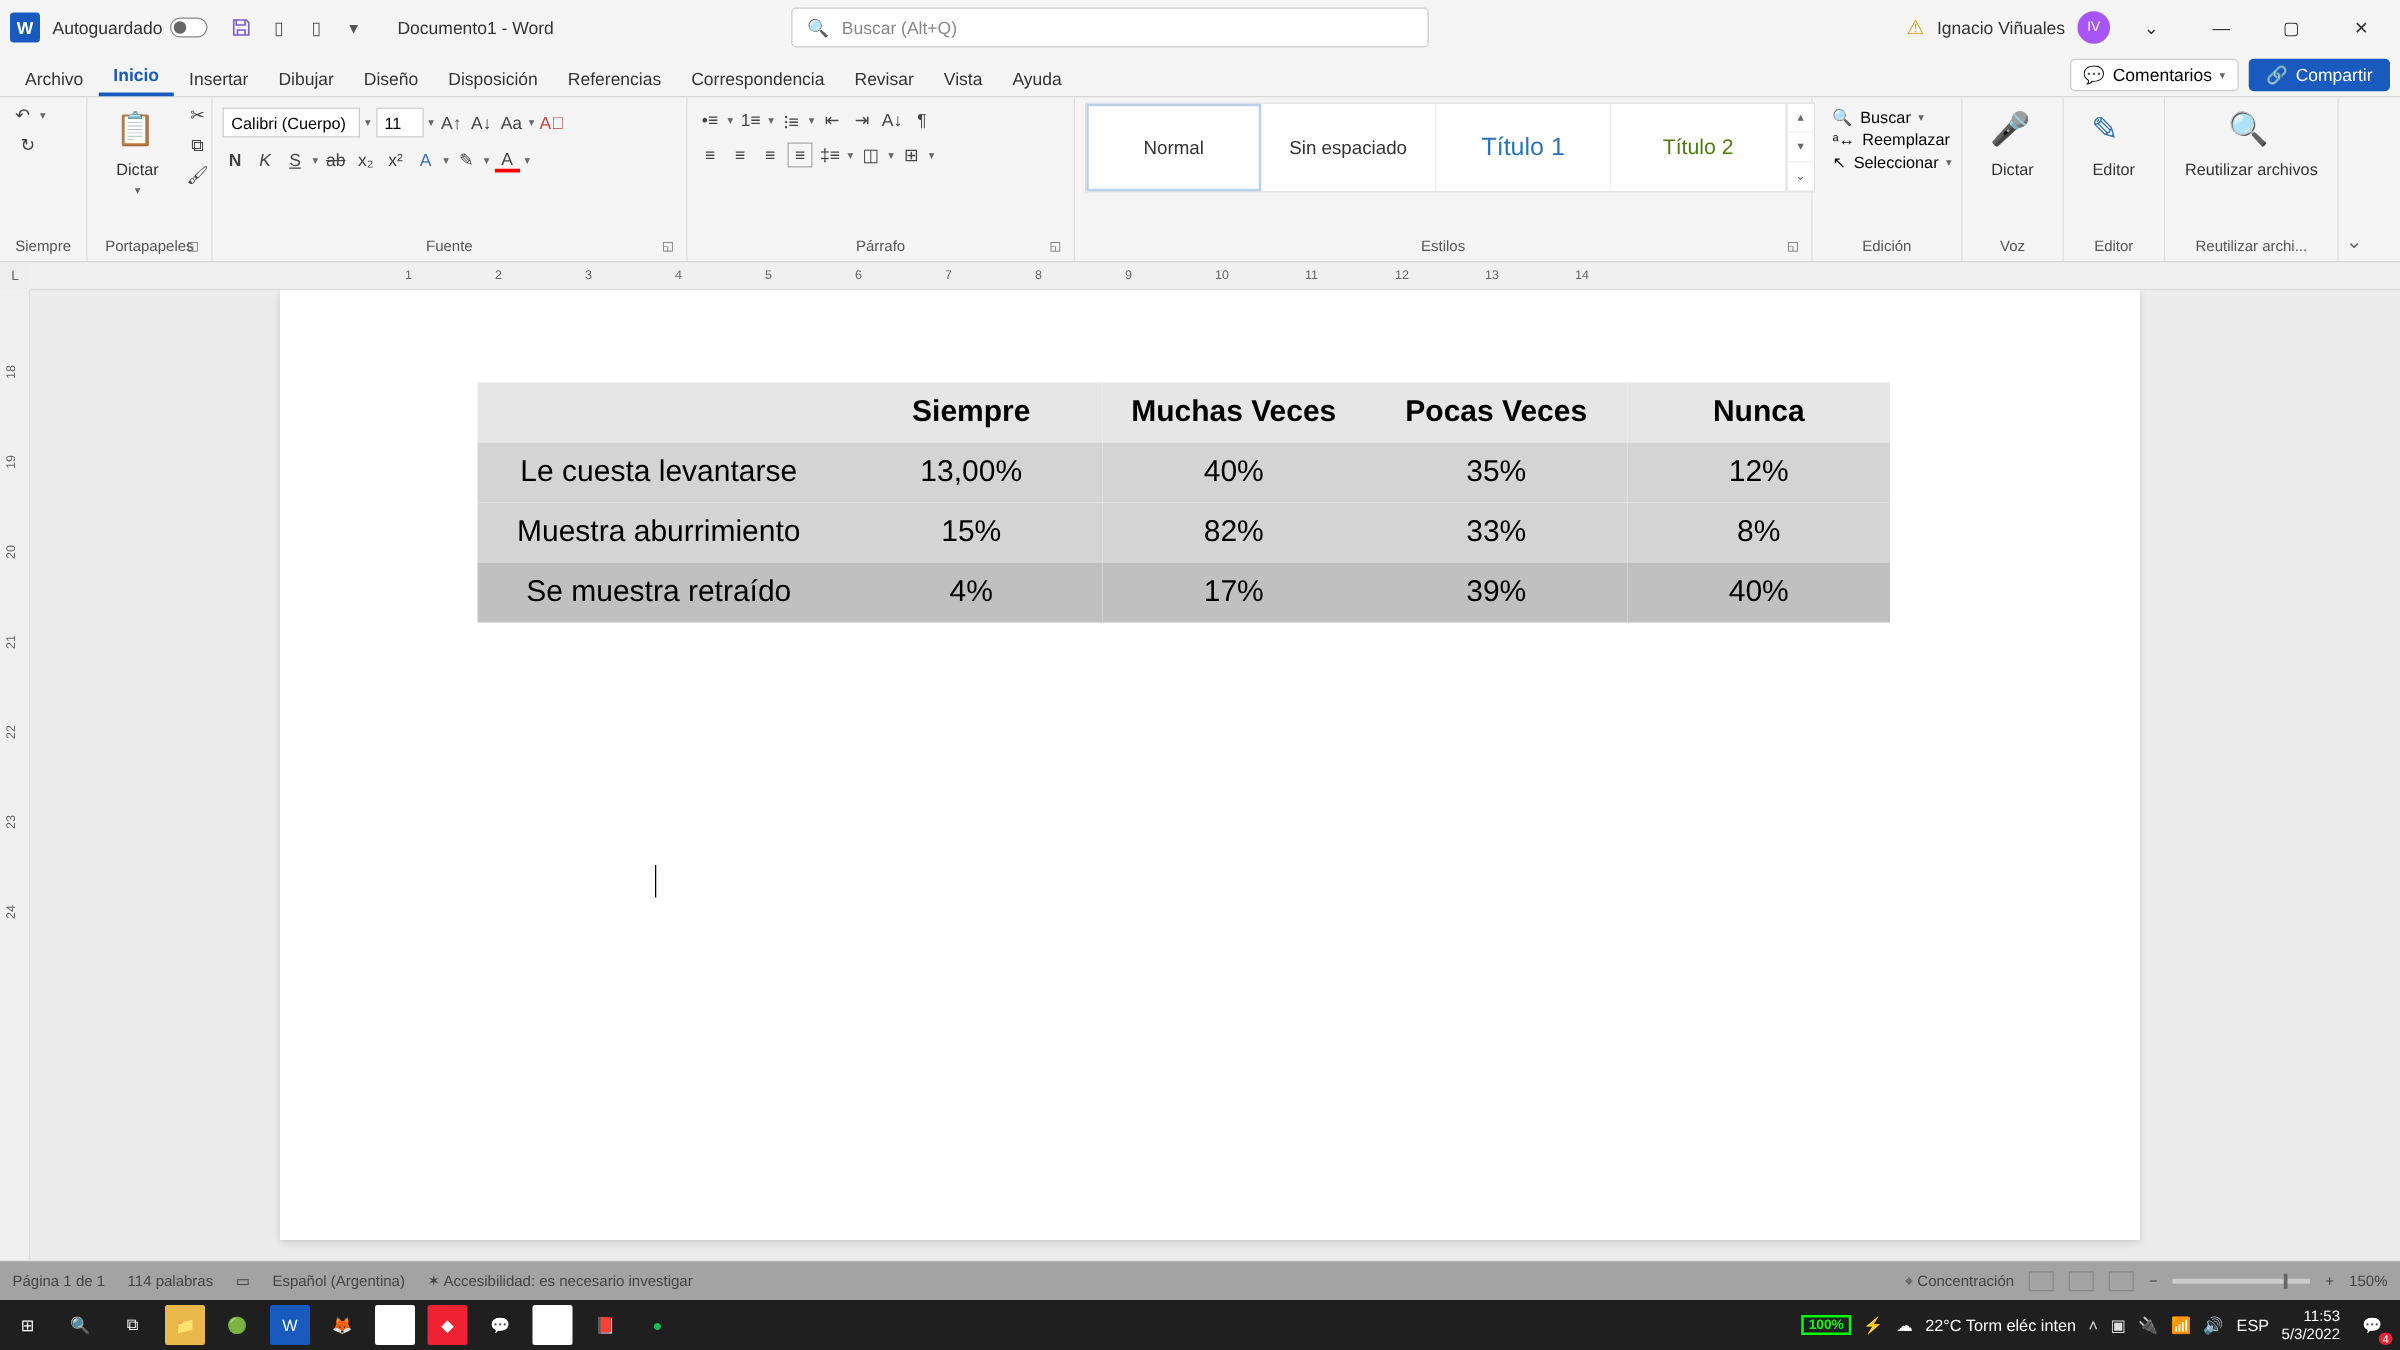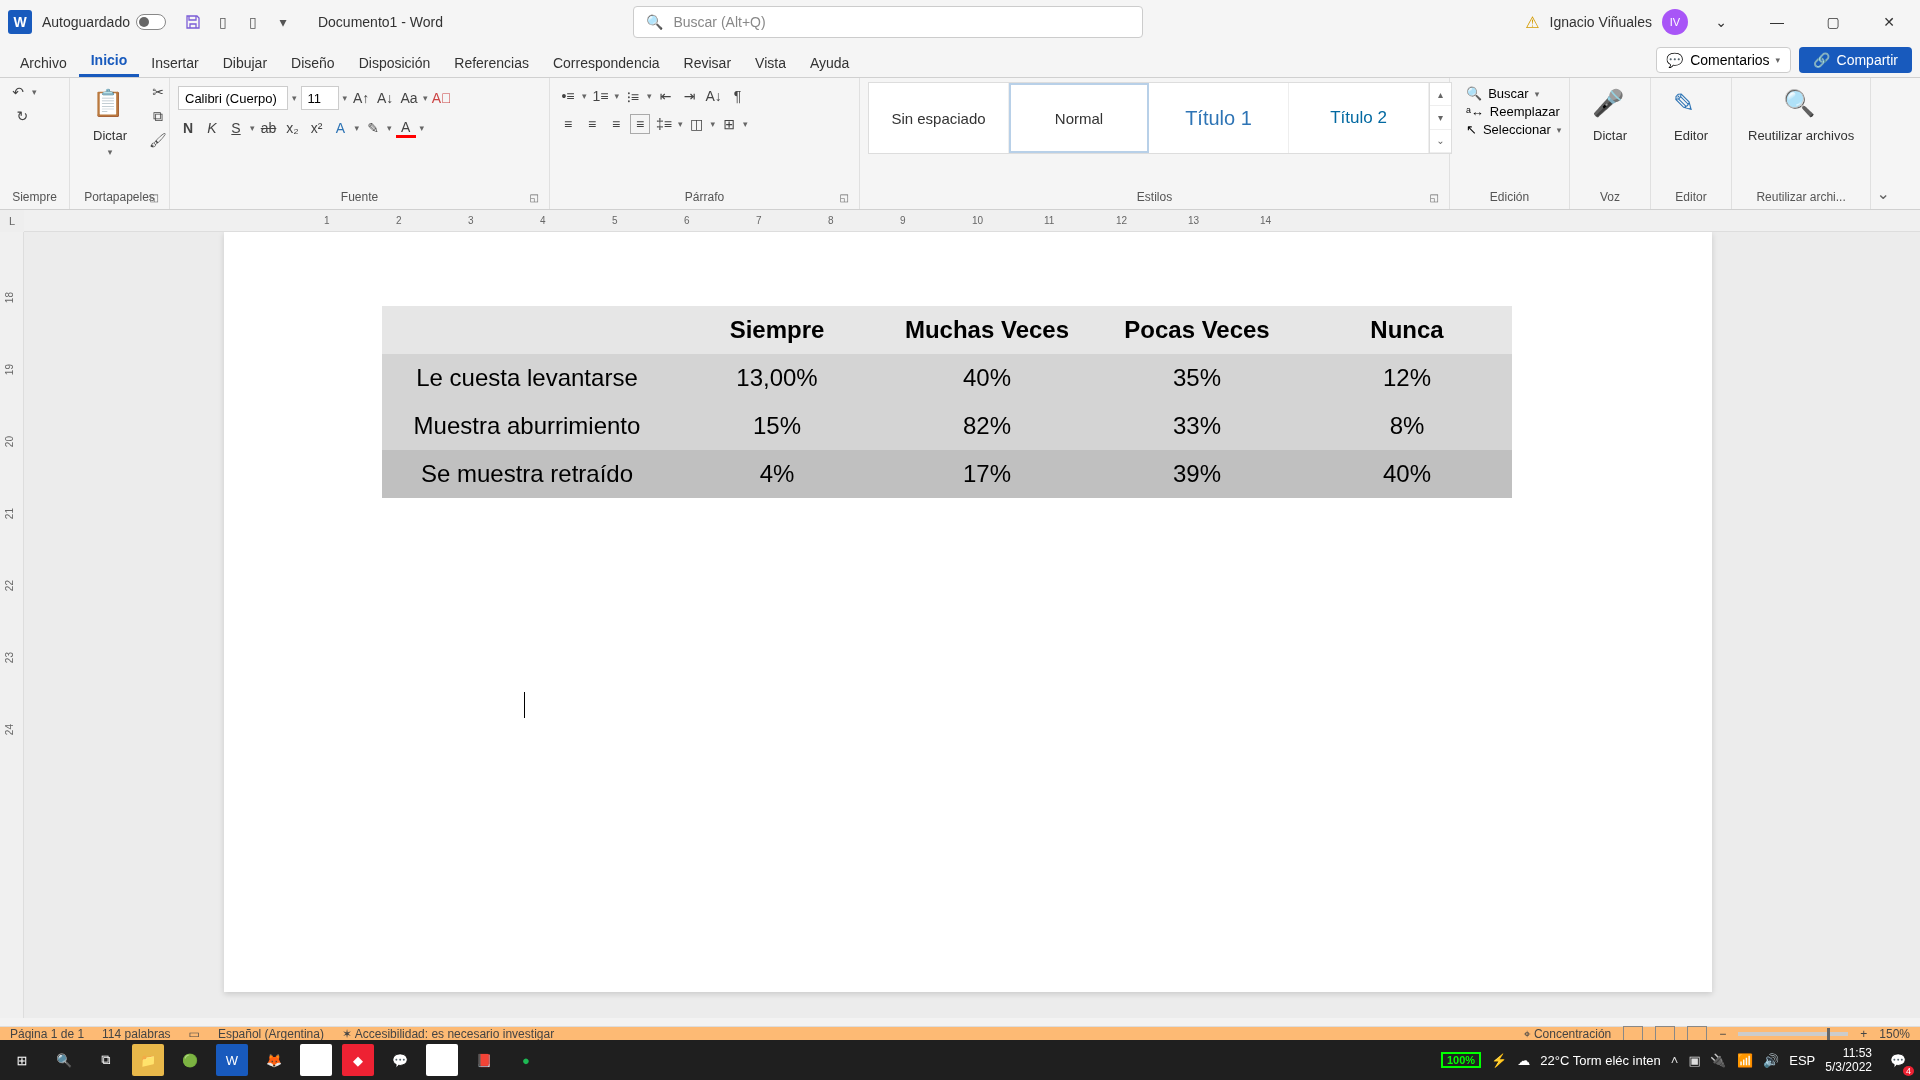--- a/index.html
+++ b/index.html
@@ -38,21 +38,21 @@
 .ribbon-ico { width: 20px; height: 20px; display: flex; align-items: center; justify-content: center; color: #444; font-size: 14px; }
 .big-ico { width: 36px; height: 36px; font-size: 26px; }
 .font-combo { border: 1px solid #ccc; background: #fff; height: 24px; font-size: 13px; display: flex; align-items: center; padding: 0 6px; }
 .font-name { width: 110px; }
 .font-size { width: 38px; }
 .dd { font-size: 9px; color: #666; }
 .styles-gallery { display: flex; gap: 0; border: 1px solid #ddd; background: #fff; height: 72px; }
 .style-item { width: 140px; display: flex; align-items: center; justify-content: center; border-right: 1px solid #eee; font-size: 15px; color: #333; }
 .style-item.sel { border: 2px solid #b8d0e8; }
 .style-item.t1 { color: #2e74b5; font-size: 20px; }
-.style-item.t2 { color: #0369a1; font-size: 17px; }
+.style-item.t2 { color: #4d7c0f; font-size: 17px; }
 .style-scroll { width: 22px; display: flex; flex-direction: column; border-left: 1px solid #ddd; }
 .style-scroll div { flex: 1; display: flex; align-items: center; justify-content: center; font-size: 10px; color: #666; border-bottom: 1px solid #eee; }
 .edit-col { display: flex; flex-direction: column; gap: 3px; font-size: 13px; padding: 4px 8px; }
 .edit-row { display: flex; align-items: center; gap: 6px; }
 .big-btn { display: flex; flex-direction: column; align-items: center; gap: 4px; padding: 6px 8px; font-size: 13px; color: #333; min-width: 64px; }
 .ribbon-collapse { width: 24px; display: flex; align-items: flex-end; justify-content: center; padding-bottom: 6px; color: #666; }
 
 
 .ruler-h { height: 22px; background: #f0f0f0; border-bottom: 1px solid #ddd; margin-left: 24px; display: flex; align-items: center; font-size: 10px; color: #666; position: relative; padding-left: 210px; }
 .ruler-h span { position: absolute; }
@@ -70,21 +70,21 @@
 .content-table tr.r1 td { background: #d4d4d4; }
 .content-table tr.r2 td { background: #c0c0c0; }
 .content-table tr.r3 td { background: #d4d4d4; }
 .content-table tr.r4 td { background: #c0c0c0; }
 .content-table td:first-child { text-align: center; font-weight: normal; }
 .col-label { width: 290px; }
 .col-v { width: 210px; }
 .cursor { position: absolute; left: 300px; top: 460px; width: 1px; height: 26px; background: #000; }
 
 
-.statusbar { position: absolute; bottom: 40px; left: 0; right: 0; height: 14px; background: #fdba74; border-top: 1px solid #ddd; display: flex; align-items: center; padding: 0 10px; font-size: 12px; color: #444; gap: 18px; }
+.statusbar { position: absolute; bottom: 40px; left: 0; right: 0; height: 32px; background: #a3a3a3; border-top: 1px solid #ddd; display: flex; align-items: center; padding: 0 10px; font-size: 12px; color: #444; gap: 18px; }
 .statusbar-right { margin-left: auto; display: flex; align-items: center; gap: 12px; }
 .zoom-slider { width: 110px; height: 4px; background: #ccc; position: relative; }
 .zoom-slider::after { content: ""; position: absolute; right: 18px; top: -4px; width: 3px; height: 12px; background: #666; }
 .view-ico { width: 20px; height: 16px; border: 1px solid #888; }
 
 
 .taskbar { position: absolute; bottom: 0; left: 0; right: 0; height: 40px; background: #1f1f1f; display: flex; align-items: center; padding: 0 6px; gap: 10px; color: #fff; font-size: 13px; }
 .tb-ico { width: 32px; height: 32px; display: flex; align-items: center; justify-content: center; border-radius: 2px; }
 .tb-right { margin-left: auto; display: flex; align-items: center; gap: 10px; }
 .battery { border: 2px solid #0f0; color: #0f0; padding: 0 4px; font-size: 11px; font-weight: bold; }
@@ -259,22 +259,22 @@
     </div>
     <div class="rgroup-label">
         <span>Párrafo</span>
         <span class="launcher">◱</span>
       </div>
   </div>
 
   <div class="rgroup" style="width:590px">
     <div class="rgroup-body">
       <div class="styles-gallery">
+        <div class="style-item sel">Normal</div>
         <div class="style-item">Sin espaciado</div>
-        <div class="style-item sel">Normal</div>
         <div class="style-item t1">Título 1</div>
         <div class="style-item t2">Título 2</div>
         <div class="style-scroll">
           <div>▴</div>
           <div>▾</div>
           <div>⌄</div>
         </div>
       </div>
     </div>
     <div class="rgroup-label">

